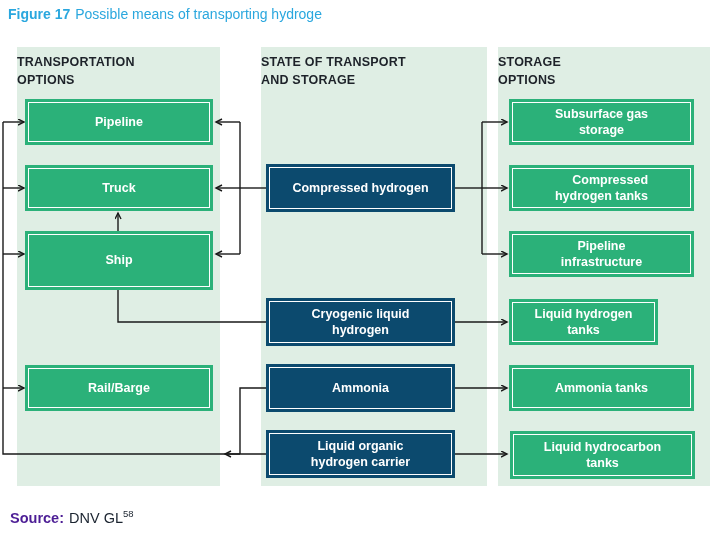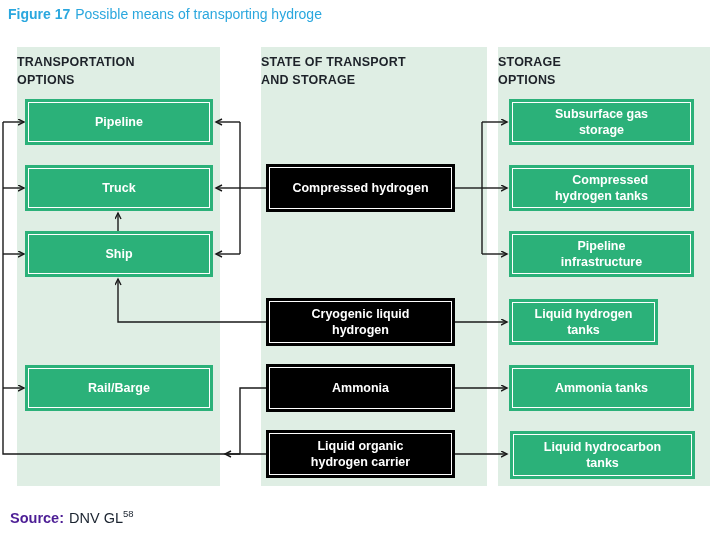--- a/index.html
+++ b/index.html
@@ -21,25 +21,25 @@
     white-space:pre-line;letter-spacing:.2px;
   }
   
   .node{
     position:absolute;display:flex;align-items:center;justify-content:center;
     color:#fff;font-size:12.5px;font-weight:700;text-align:center;
     line-height:1.3;white-space:pre-line;z-index:3;
   }
   .node::before{content:"";position:absolute;inset:3px;border:1.5px solid #fff;pointer-events:none;}
   .green{background:#2bb179;}
-  .blue{background:#000000;}
+  .blue{background:#0c4a6e;}
   
   .n-pipeline{left:25px;top:99px;width:188px;height:46px;}
   .n-truck{left:25px;top:165px;width:188px;height:46px;}
-  .n-ship{left:25px;top:231px;width:188px;height:46px;}
+  .n-ship{left:25px;top:231px;width:188px;height:59px;}
   .n-rail{left:25px;top:365px;width:188px;height:46px;}
   
   .n-comph{left:266px;top:164px;width:189px;height:48px;}
   .n-cryo{left:266px;top:298px;width:189px;height:48px;}
   .n-ammonia{left:266px;top:364px;width:189px;height:48px;}
   .n-lohc{left:266px;top:430px;width:189px;height:48px;}
   
   .n-subsurf{left:509px;top:99px;width:185px;height:46px;}
   .n-chtanks{left:509px;top:165px;width:185px;height:46px;text-align:right;}
   .n-pipeinfra{left:509px;top:231px;width:185px;height:46px;}

